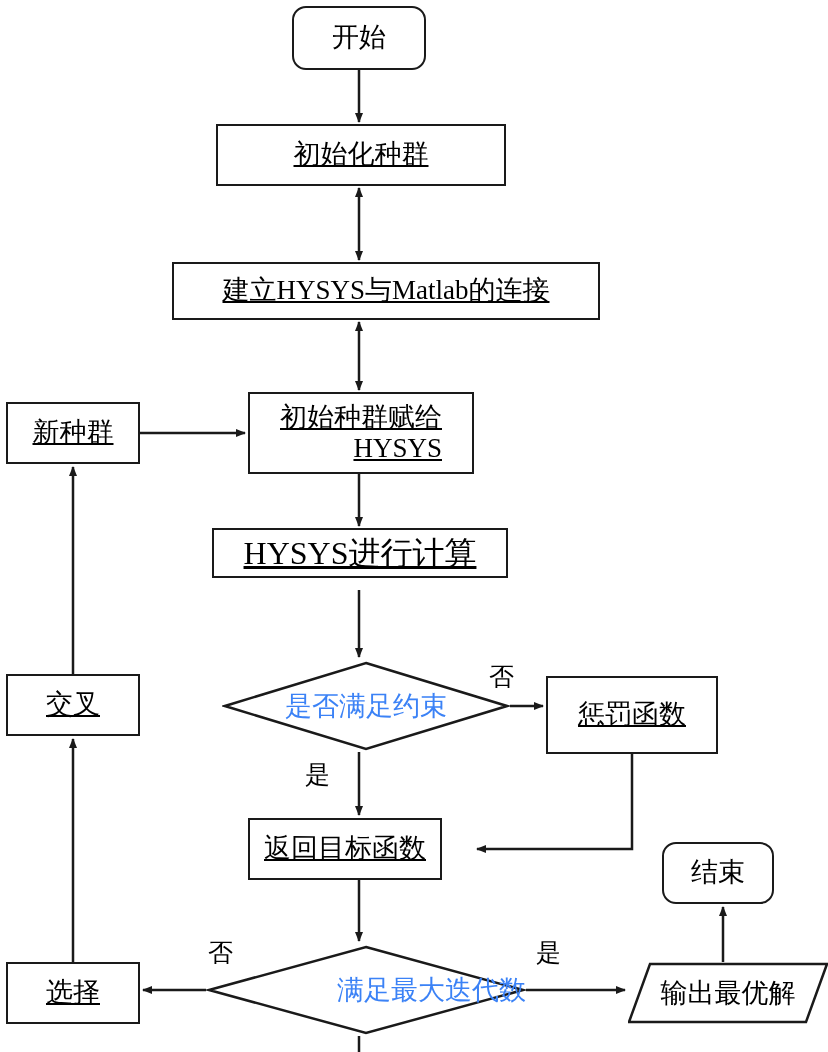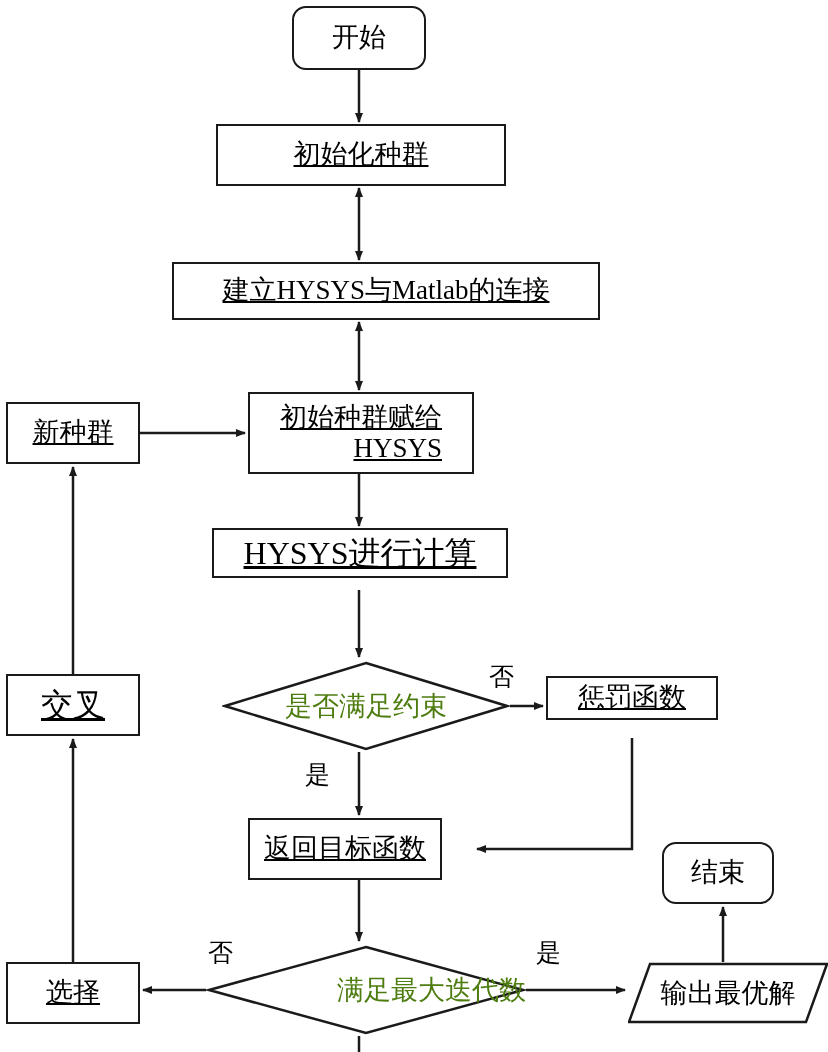--- a/index.html
+++ b/index.html
@@ -51,21 +51,21 @@
   .diamond-label {
     position: absolute;
     left: 0;
     top: 0;
     width: 100%;
     height: 100%;
     display: flex;
     align-items: center;
     justify-content: center;
     text-align: center;
-    color: #4d7c0f;
+    color: #3b82f6;
     z-index: 2;
   }
   .para-wrap {
     position: absolute;
     z-index: 3;
   }
   .para-wrap svg {
     position: absolute;
     left: 0;
     top: 0;
@@ -178,25 +178,25 @@
 
   <div class="diamond-wrap" style="left:222px; top:660px; width:288px; height:92px;">
     <svg width="288" height="92" viewBox="0 0 288 92">
       <polygon points="144,3 285,46 144,89 3,46" fill="#ffffff" stroke="#1a1a1a" stroke-width="2.5"></polygon>
     </svg>
     <div class="diamond-label" style="font-size:27px;">
       <span>是否满足约束</span>
     </div>
   </div>
 
-  <div class="node rect" style="left:546px; top:676px; width:172px; height:44px; font-size:27px;">
+  <div class="node rect" style="left:546px; top:676px; width:172px; height:78px; font-size:27px;">
     <span>惩罚函数</span>
   </div>
 
-  <div class="node rect" style="left:6px; top:674px; width:134px; height:62px; font-size:32px;">
+  <div class="node rect" style="left:6px; top:674px; width:134px; height:62px; font-size:27px;">
     <span>交叉</span>
   </div>
 
   <div class="node rect" style="left:248px; top:818px; width:194px; height:62px; font-size:27px;">
     <span>返回目标函数</span>
   </div>
 
   <div class="node rounded" style="left:662px; top:842px; width:112px; height:62px; font-size:27px;">
     <span>结束</span>
   </div>

